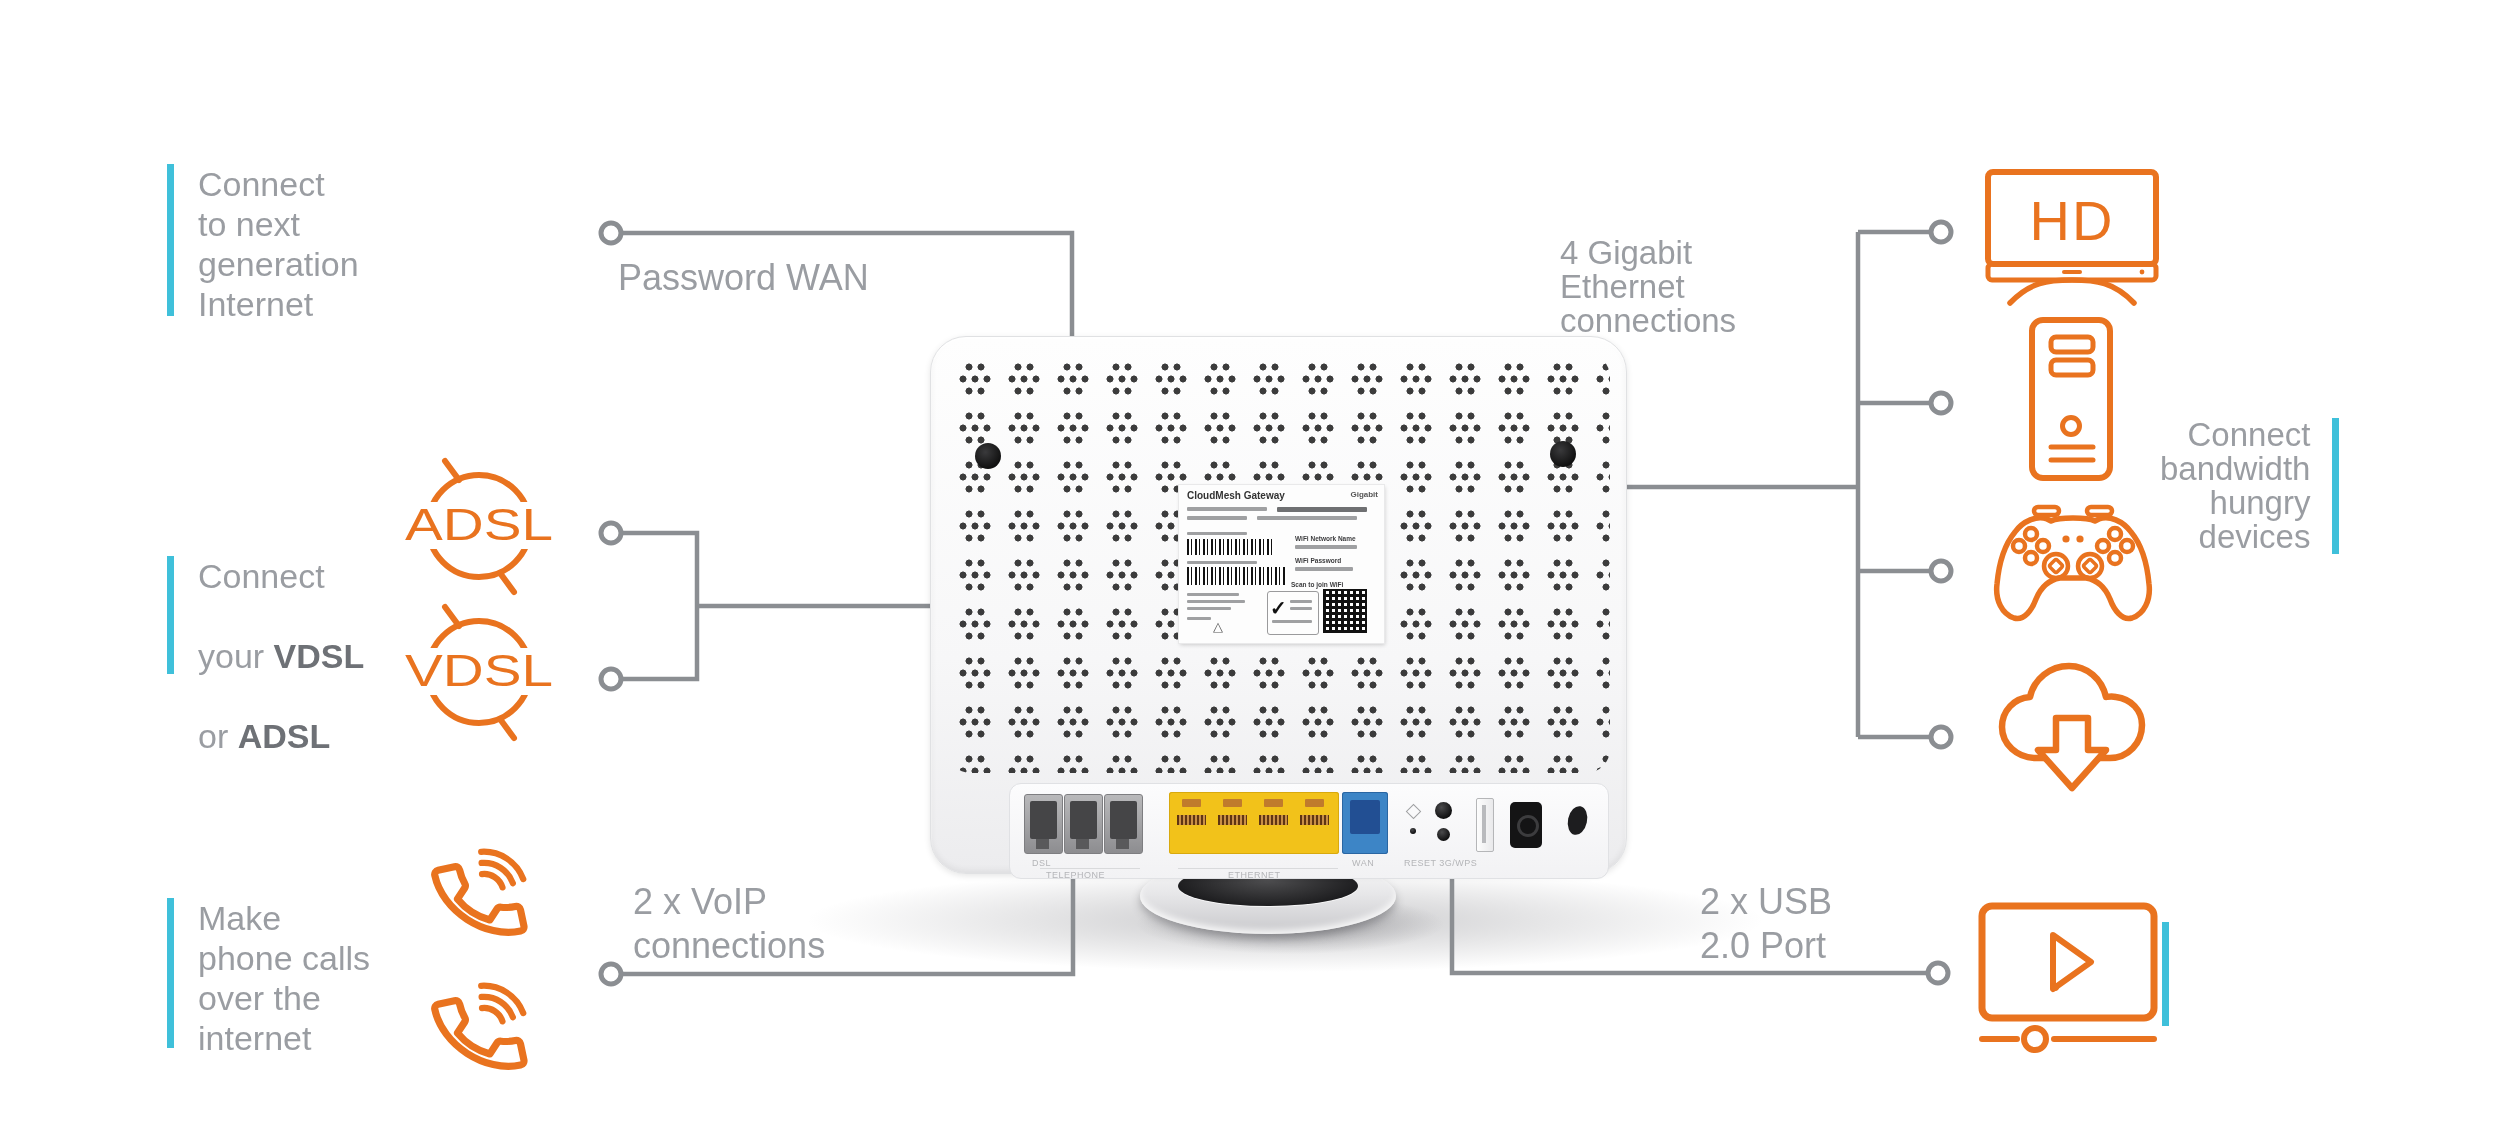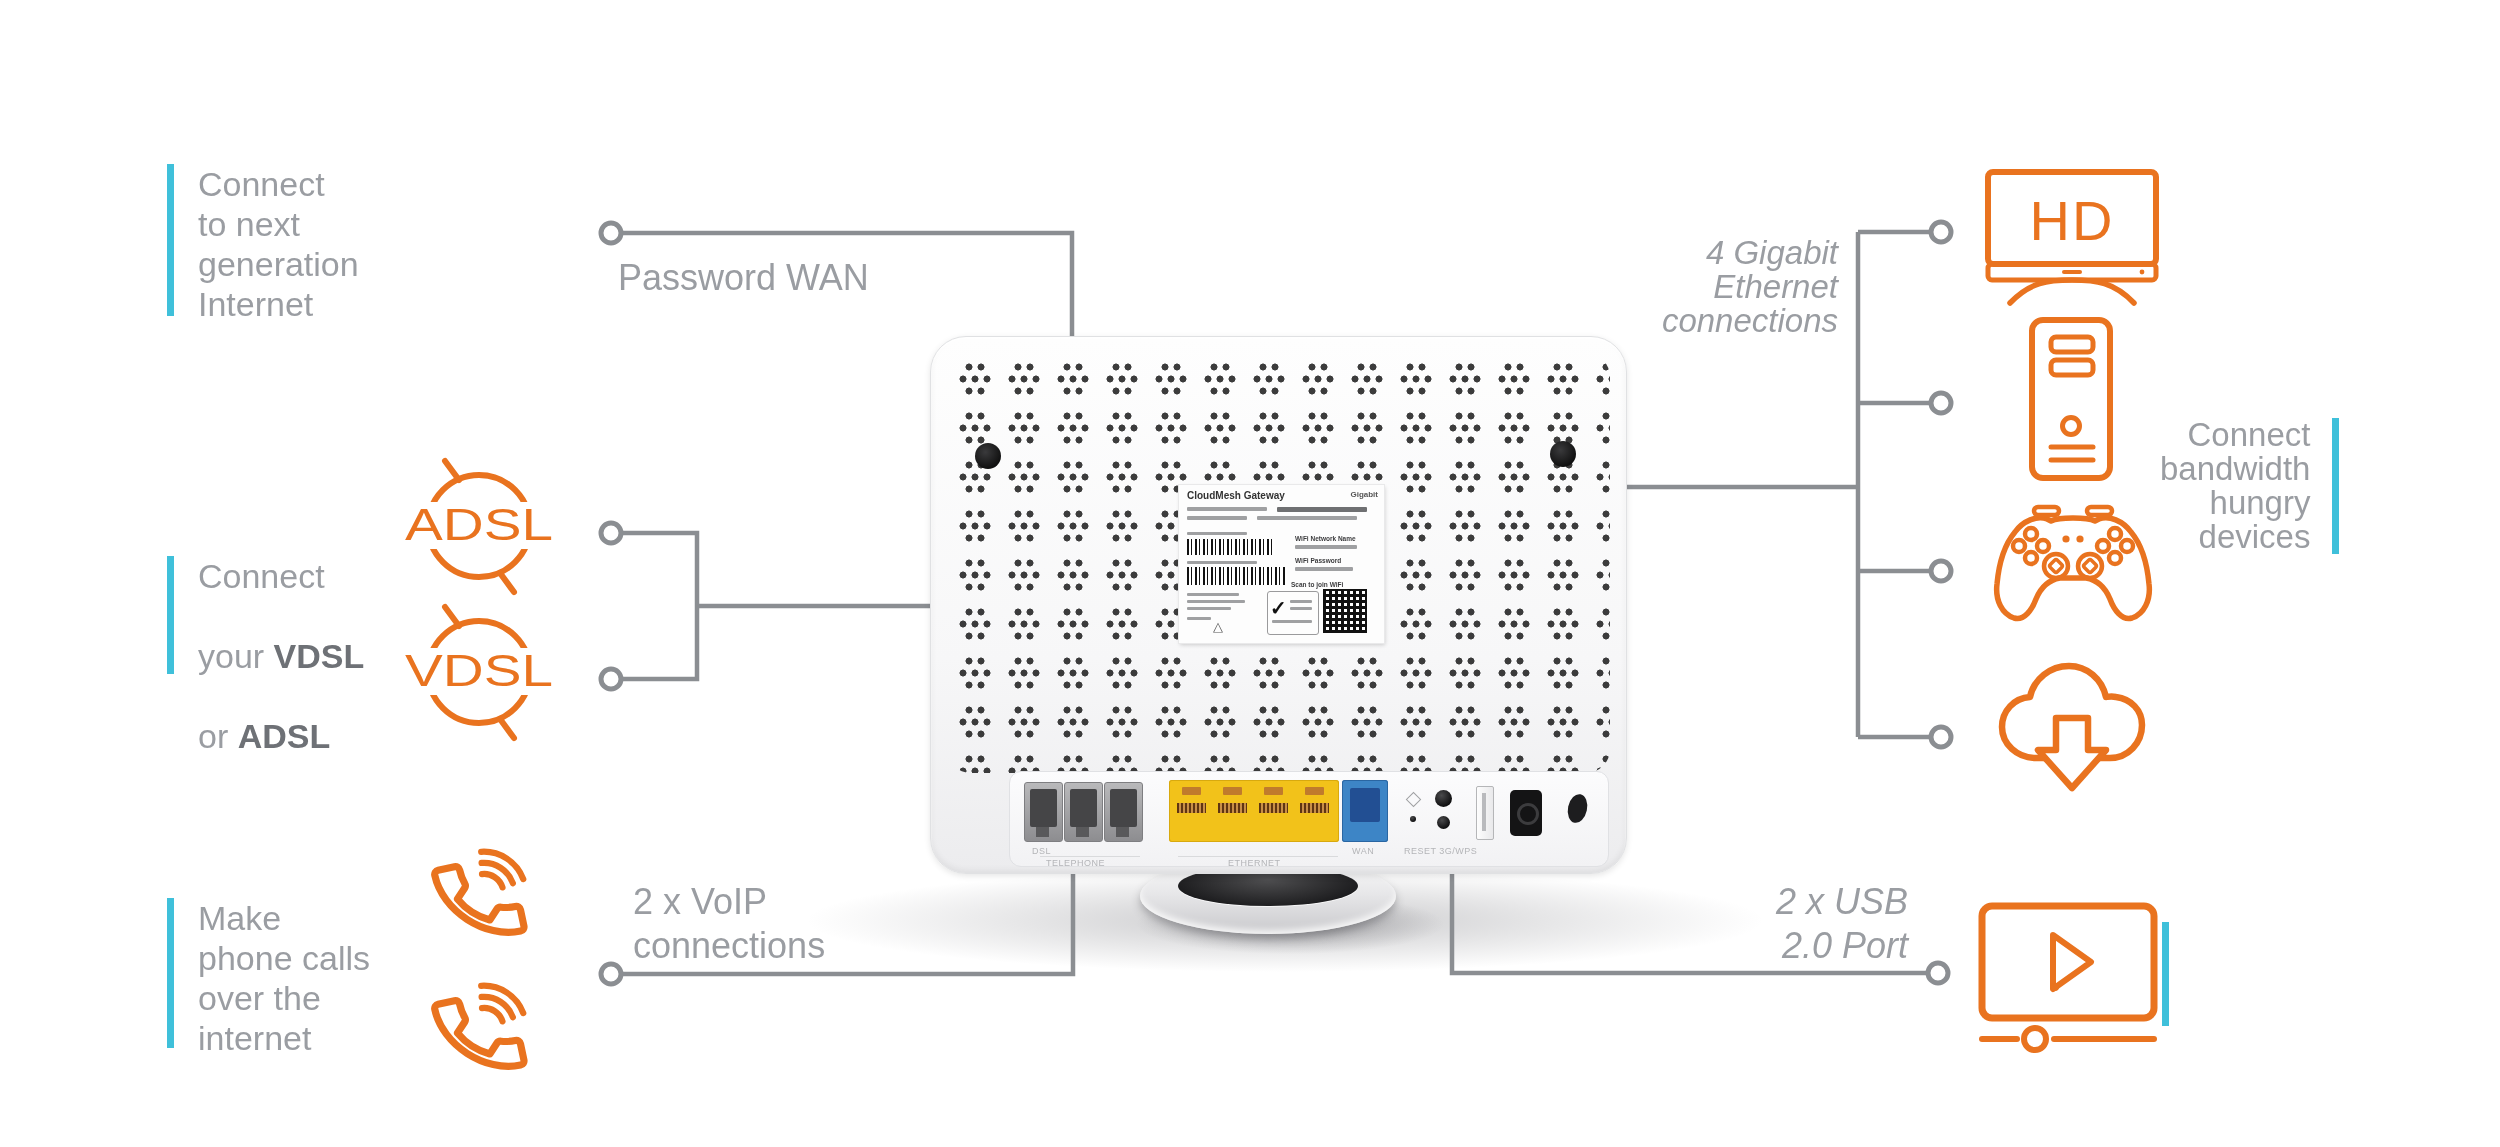--- a/index.html
+++ b/index.html
@@ -8,21 +8,21 @@
   .abs{position:absolute;}
   
   .caption{display:flex;align-items:stretch;}
   .cap-bar{width:7px;background:#3fc0da;flex:0 0 auto;}
   .cap-text{color:#9a9da2;font-size:34px;line-height:40px;white-space:pre-line;}
   .caption.left .cap-bar{margin-right:24px;}
   .caption.right{justify-content:flex-end;text-align:right;}
   .caption.right .cap-bar{margin-left:22px;}
   .cap-text b{color:#6e7176;font-weight:bold;}
   .port-label{color:#9a9da2;font-size:36px;line-height:44px;white-space:pre-line;}
-  .port-label.right{text-align:right;font-style:italic;}
+  .port-label.right{}
   .small-lh{font-size:33px;line-height:34px;}
   
   .nbn-logo{color:#ef7a22;line-height:1;}
   .nbn-line1{font-size:70px;letter-spacing:3px;display:block;}
   .nbn-line2{font-size:64px;letter-spacing:5px;display:block;margin-top:4px;}
   
   .router{left:930px;top:336px;width:695px;height:536px;border-radius:36px;
           background:linear-gradient(180deg,#fefefe 0%,#f7f7f8 60%,#ececee 100%);
           border:1px solid #e0e1e3;
           box-shadow:inset 0 2px 2px #ffffff, inset 0 -3px 6px rgba(0,0,0,.06), 0 2px 6px rgba(0,0,0,.10);
@@ -44,21 +44,21 @@
            font-family:"Liberation Sans",sans-serif;color:#4a4a4c;}
   .sticker .t1{left:8px;top:5px;font-size:10px;font-weight:bold;color:#333;}
   .sticker .brand{right:6px;top:5px;font-size:8px;font-weight:bold;color:#555;}
   .blurbar{background:#9fa0a2;height:4px;border-radius:1px;}
   .barcode{background:repeating-linear-gradient(90deg,#111 0 2px,#fff 2px 4px,#111 4px 5px,#fff 5px 8px);}
   .qr{background:
        repeating-linear-gradient(0deg,#111 0 3px,transparent 3px 6px),
        repeating-linear-gradient(90deg,#111 0 3px,#fff 3px 6px);}
   .stick-small{font-size:6.5px;font-weight:bold;color:#3c3c3e;line-height:7px;}
   
-  .port-panel{left:78px;top:434px;width:598px;height:94px;border:1px solid #e0e1e4;border-radius:12px;
+  .port-panel{left:78px;top:446px;width:598px;height:94px;border:1px solid #e0e1e4;border-radius:12px;
               background:linear-gradient(180deg,#fcfcfd,#f2f2f4);}
   .rj11{width:37px;height:58px;background:linear-gradient(180deg,#b9b9bb,#8d8d90);border:1px solid #7e7e81;border-radius:3px;}
   .rj11 .inner{position:absolute;left:5px;top:6px;right:5px;bottom:14px;background:#454547;border-radius:2px;}
   .rj11 .notch{position:absolute;left:11px;bottom:4px;width:13px;height:10px;background:#59595b;}
   .eth-block{left:237px;top:452px;width:170px;height:62px;background:#f2c21a;border-radius:3px;box-shadow:inset 0 0 0 1px #d8a90e;}
   .rj45{position:absolute;top:5px;width:35px;height:50px;background:linear-gradient(180deg,#d08a38 0%,#b06categ 0%,#a85c20 60%,#7d441a 100%);border-radius:2px;}
   .rj45 .pins{position:absolute;left:3px;top:18px;right:3px;height:10px;
               background:repeating-linear-gradient(90deg,#5f3512 0 2px,#c98f47 2px 4px);}
   .rj45 .tab{position:absolute;left:8px;top:2px;right:8px;height:8px;background:#c07b2c;border-radius:1px;}
   .wan-port{left:410px;top:452px;width:46px;height:62px;background:#3d85c6;border-radius:3px;box-shadow:inset 0 0 0 1px #2a66a2;}

